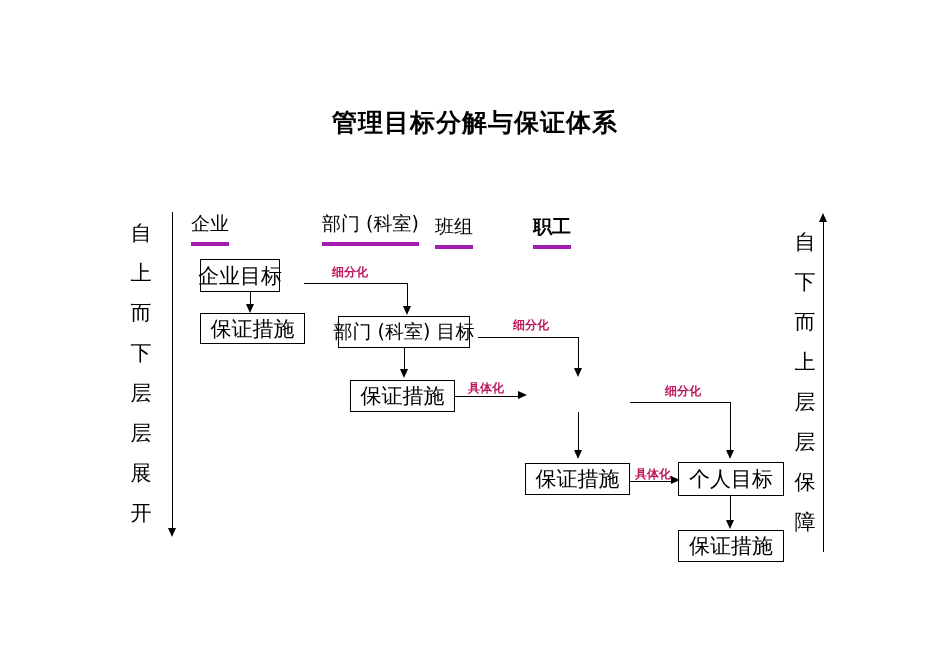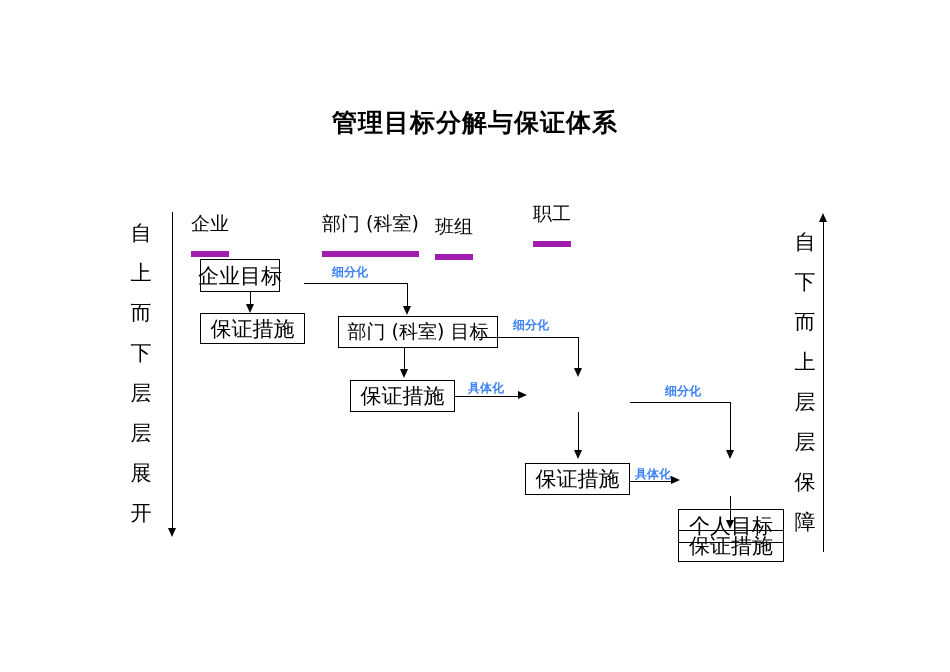--- a/index.html
+++ b/index.html
@@ -26,22 +26,22 @@
     font-size: 25px;
     font-weight: bold;
     color: #000000;
     letter-spacing: 1px;
     font-family: Liberation Mono, monospace;
   }
   .col-head {
     position: absolute;
     font-size: 19px;
     color: #000000;
-    border-bottom: 6px solid #a21caf;
-    padding-bottom: 16px;
+    border-bottom: 4px solid #a21caf;
+    padding-bottom: 7px;
     white-space: nowrap;
     line-height: 24px;
   }
   .node {
     position: absolute;
     border: 1px solid #000000;
     box-sizing: border-box;
     font-size: 21px;
     color: #000000;
     text-align: center;
@@ -84,21 +84,21 @@
     width: 0;
     height: 0;
     border-top: 4.5px solid transparent;
     border-bottom: 4.5px solid transparent;
     border-left: 9px solid #000000;
   }
   .edge-label {
     position: absolute;
     font-size: 12px;
     font-weight: bold;
-    color: #3b82f6;
+    color: #be185d;
     white-space: nowrap;
     letter-spacing: 0px;
   }
   .side-text {
     position: absolute;
     font-size: 21px;
     color: #000000;
     width: 26px;
     text-align: center;
     line-height: 40px;
@@ -114,21 +114,21 @@
 </head>
 <body>
 
 <div id="canvas">
 
   <div class="title">管理目标分解与保证体系</div>
 
   <div class="col-head" style="left:191px; top:211px;">企业</div>
   <div class="col-head" style="left:298px; top:211px;margin-left:24px;">部门 (科室)</div>
   <div class="col-head" style="left:435px; top:214px;">班组</div>
-  <div class="col-head" style="left:533px; top:201px;">职工</div>
+  <div class="col-head" style="left:533px; top:214px;font-weight:bold;">职工</div>
 
   <div class="side-text" style="left:128px; top:213px;">自上而下层层展开</div>
   <div class="side-axis" style="left:172px; top:212px; height:318px;"></div>
   <div class="arrow-down" style="left:168px; top:528px;"></div>
 
   <div class="side-axis" style="left:823px; top:222px; height:330px;"></div>
   <div class="arrow-up" style="left:819px; top:213px;"></div>
   <div class="side-text" style="left:792px; top:222px;text-align:center;">自下而上层层保障</div>
 
   <div class="node" style="left:200px; top:259px; width:80px; height:33px;">企业目标</div>
@@ -136,21 +136,21 @@
   <div class="edge-v" style="left:250px; top:292px; height:13px;"></div>
   <div class="arrow-down" style="left:246px; top:304px;"></div>
 
   <div class="node" style="left:200px; top:313px; width:105px; height:31px;">保证措施</div>
 
   <div class="edge-h" style="left:304px; top:283px; width:104px;"></div>
   <div class="edge-v" style="left:407px; top:283px; height:24px;"></div>
   <div class="arrow-down" style="left:403px; top:306px;"></div>
   <div class="edge-label" style="left:332px; top:264px;">细分化</div>
 
-  <div class="node wide" style="left:338px; top:316px; width:160px; height:32px;">部门 (科室) 目标</div>
+  <div class="node wide" style="left:338px; top:316px; width:132px; height:32px;">部门 (科室) 目标</div>
 
   <div class="edge-v" style="left:404px; top:348px; height:22px;"></div>
   <div class="arrow-down" style="left:400px; top:369px;"></div>
 
   <div class="node" style="left:350px; top:380px; width:105px; height:32px;">保证措施</div>
 
   <div class="edge-h" style="left:478px; top:337px; width:101px;"></div>
   <div class="edge-v" style="left:578px; top:337px; height:32px;"></div>
   <div class="arrow-down" style="left:574px; top:368px;"></div>
   <div class="edge-label" style="left:513px; top:317px;">细分化</div>
@@ -167,20 +167,20 @@
 
   <div class="edge-h" style="left:630px; top:402px; width:101px;"></div>
   <div class="edge-v" style="left:730px; top:402px; height:49px;"></div>
   <div class="arrow-down" style="left:726px; top:450px;"></div>
   <div class="edge-label" style="left:665px; top:383px;">细分化</div>
 
   <div class="edge-h" style="left:630px; top:481px; width:43px;"></div>
   <div class="arrow-right" style="left:671px; top:476px;"></div>
   <div class="edge-label" style="left:635px; top:466px;">具体化</div>
 
-  <div class="node" style="left:678px; top:462px; width:106px; height:34px;margin-top:47px;">个人目标</div>
+  <div class="node" style="left:678px; top:462px; width:106px; height:34px;">个人目标</div>
 
   <div class="edge-v" style="left:730px; top:496px; height:25px;"></div>
   <div class="arrow-down" style="left:726px; top:520px;"></div>
 
   <div class="node" style="left:678px; top:530px; width:106px; height:32px;">保证措施</div>
 
 </div>
 
 </body></html>

